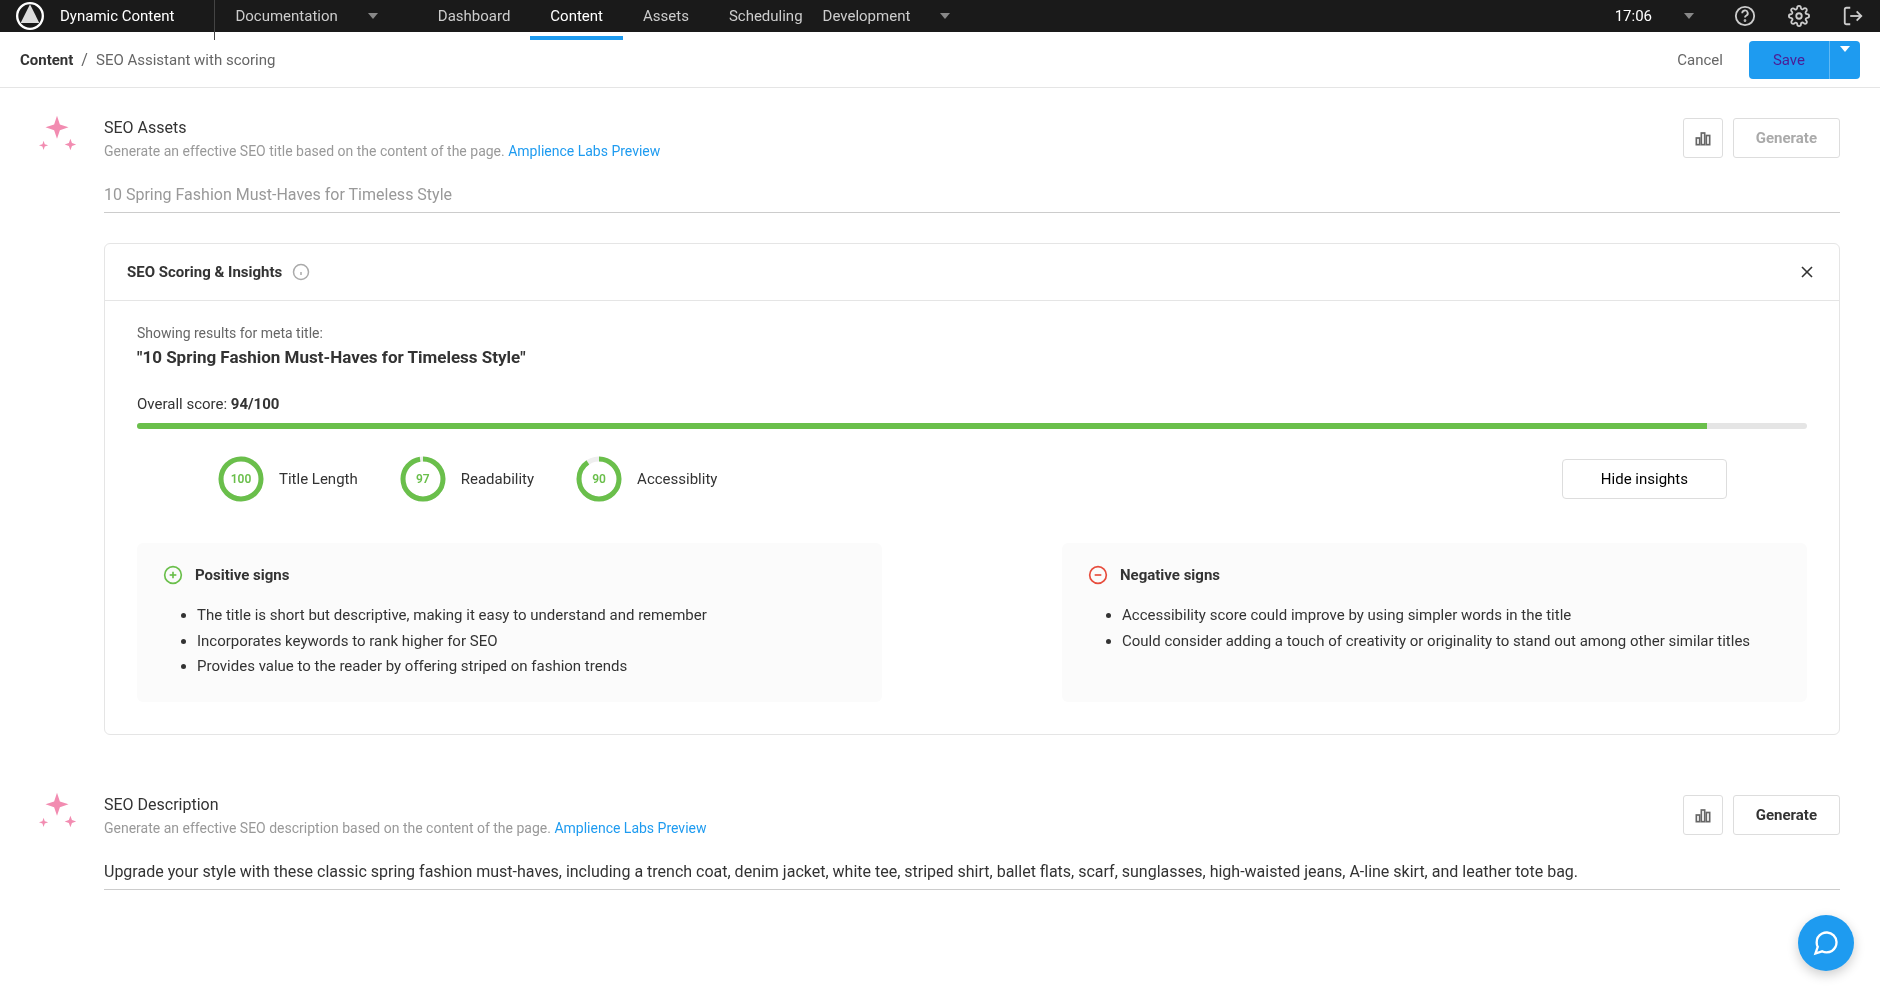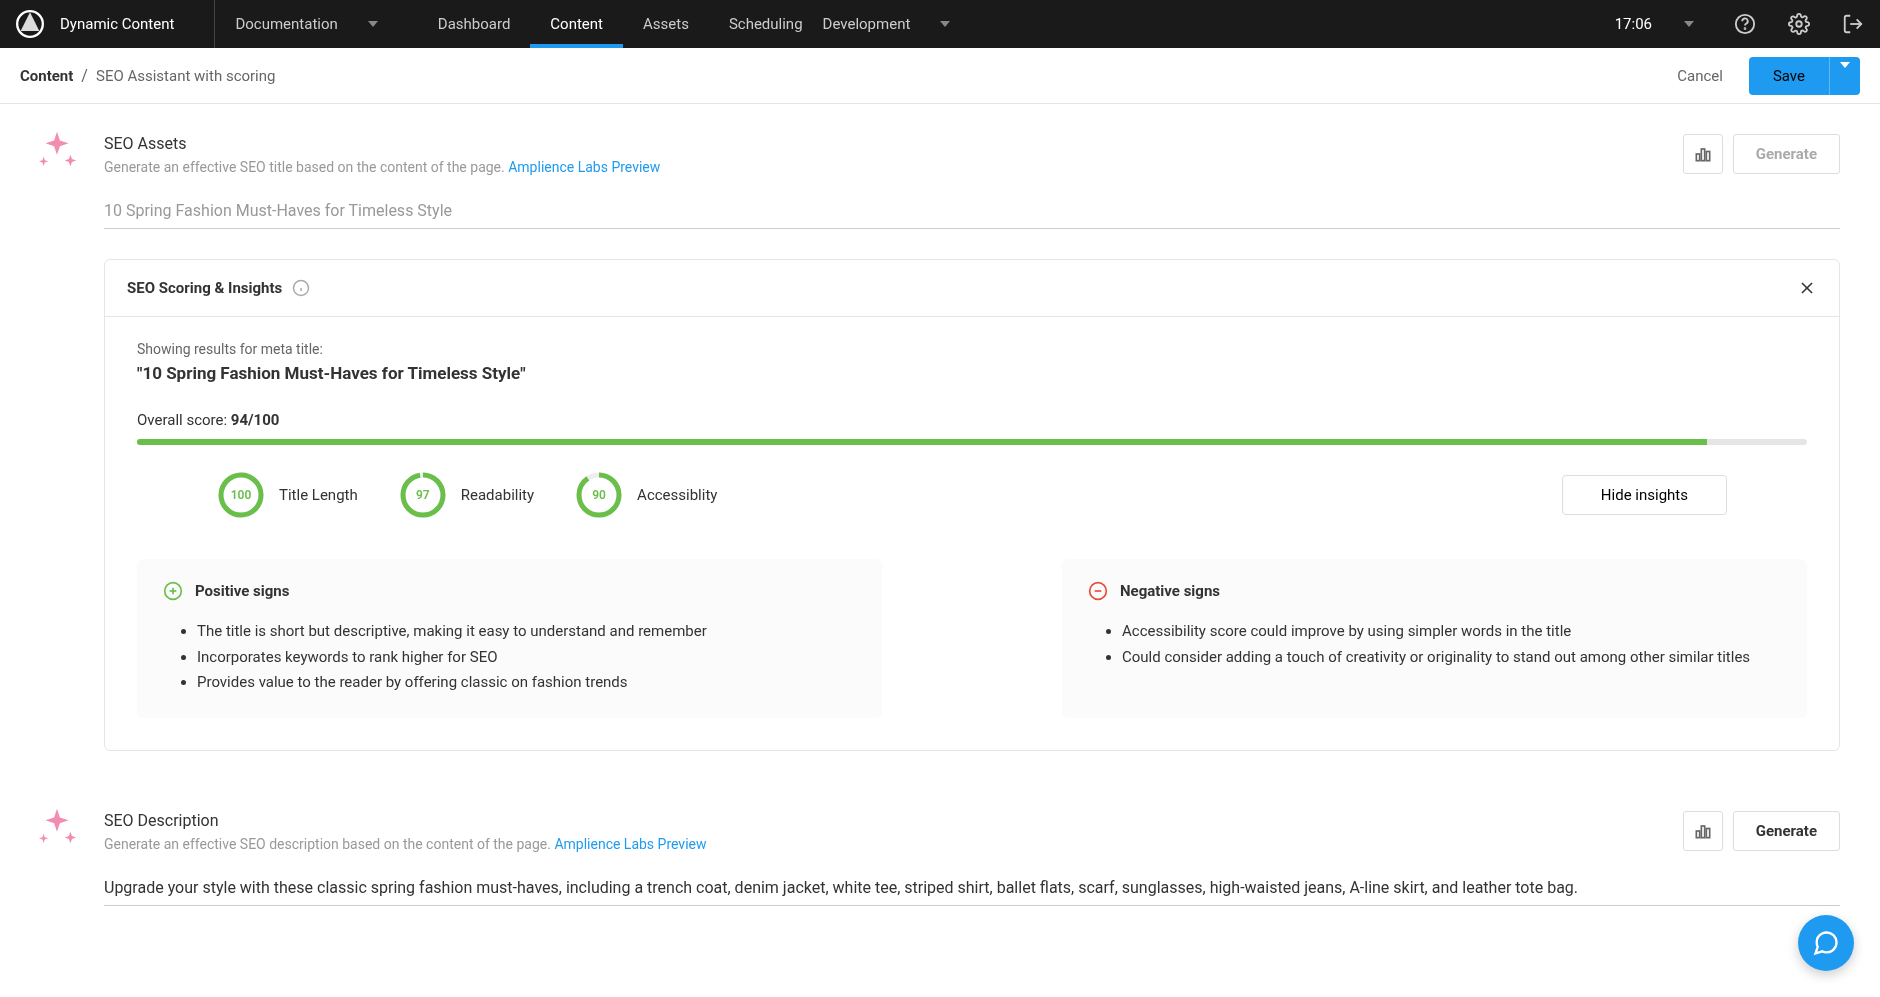--- a/index.html
+++ b/index.html
@@ -1,19 +1,19 @@
 <!DOCTYPE html>
 <html><head>
   <meta charset="utf-8">
   <style>
     * { margin: 0; padding: 0; box-sizing: border-box; font-family: -apple-system, BlinkMacSystemFont, "Segoe UI", Roboto, sans-serif; }
     body { background: #fff; color: #333; width: 1880px; height: 997px; overflow: hidden; position: relative; }
     
     
-    .topbar { height: 48px; background: #1a1a1a; display: flex; align-items: center; color: #fff; padding: 0 16px; }
+    .topbar { height: 32px; background: #1a1a1a; display: flex; align-items: center; color: #fff; padding: 0 16px; }
     .logo { width: 28px; height: 28px; margin-right: 16px; }
     .brand { font-size: 15px; font-weight: 400; color: #fff; margin-right: 40px; }
     .vdivider { width: 1px; height: 48px; background: #444; margin: 0 20px 0 0; }
     .dropdown-nav { display: flex; align-items: center; color: #ccc; font-size: 15px; cursor: pointer; margin-right: 40px; }
     .chev { margin-left: 30px; width: 0; height: 0; border-left: 5px solid transparent; border-right: 5px solid transparent; border-top: 6px solid #888; }
     .nav-tabs { display: flex; height: 48px; }
     .nav-tab { padding: 5px 20px; display: flex; align-items: center; color: #ccc; font-size: 15px; cursor: pointer; position: relative; }
     .nav-tab.active { color: #fff; }
     .nav-tab.active::after { content: ""; position: absolute; bottom: 0; left: 0; right: 0; height: 4px; background: #1e9bf0; }
     .topbar-right { margin-left: auto; display: flex; align-items: center; gap: 32px; }
@@ -21,21 +21,21 @@
     .icon-btn { width: 22px; height: 22px; color: #ccc; cursor: pointer; }
     
     
     .breadcrumb-bar { height: 56px; display: flex; align-items: center; padding: 0 20px; border-bottom: 1px solid #e5e5e5; }
     .crumb-root { font-weight: 700; font-size: 15px; color: #333; }
     .crumb-sep { margin: 0 8px; color: #666; }
     .crumb-leaf { font-size: 15px; color: #666; }
     .actions { margin-left: auto; display: flex; gap: 12px; align-items: center; }
     .btn-cancel { background: none; border: none; color: #666; font-size: 15px; padding: 8px 14px; cursor: pointer; }
     .btn-save-group { display: flex; }
-    .btn-save { background: #1e9bf0; color: #000000; border: none; padding: 10px 24px; font-size: 15px; border-radius: 4px 0 0 4px; cursor: pointer; }
+    .btn-save { background: #1e9bf0; color: #4c1d95; border: none; padding: 10px 24px; font-size: 15px; border-radius: 4px 0 0 4px; cursor: pointer; }
     .btn-save-drop { background: #1e9bf0; border: none; border-left: 1px solid rgba(255,255,255,0.3); padding: 10px 10px; border-radius: 0 4px 4px 0; cursor: pointer; }
     .btn-save-drop .chev { border-top-color: #fff; margin: 0; }
     
     
     .main { padding: 30px 40px 30px 20px; }
     .section { position: relative; padding-left: 20px; margin-bottom: 60px; }
     
     .spark-icon { position: absolute; left: 14px; top: -6px; width: 46px; height: 46px; }
     
     .sec-header { display: flex; align-items: flex-start; }
@@ -241,21 +241,21 @@
               <svg class="sign-ico" viewBox="0 0 24 24" fill="none" stroke="#6abf4b" stroke-width="2">
                   <circle cx="12" cy="12" r="10"></circle>
                   <line x1="12" y1="8" x2="12" y2="16"></line>
                   <line x1="8" y1="12" x2="16" y2="12"></line>
                 </svg>
               <span class="signs-title">Positive signs</span>
             </div>
             <ul class="signs-list">
               <li>The title is short but descriptive, making it easy to understand and remember</li>
               <li>Incorporates keywords to rank higher for SEO</li>
-              <li>Provides value to the reader by offering classic on fashion trends</li>
+              <li>Provides value to the reader by offering striped on fashion trends</li>
             </ul>
           </div>
           <div class="signs-card">
             <div class="signs-head">
               <svg class="sign-ico" viewBox="0 0 24 24" fill="none" stroke="#e74c3c" stroke-width="2">
                   <circle cx="12" cy="12" r="10"></circle>
                   <line x1="8" y1="12" x2="16" y2="12"></line>
                 </svg>
               <span class="signs-title">Negative signs</span>
             </div>

